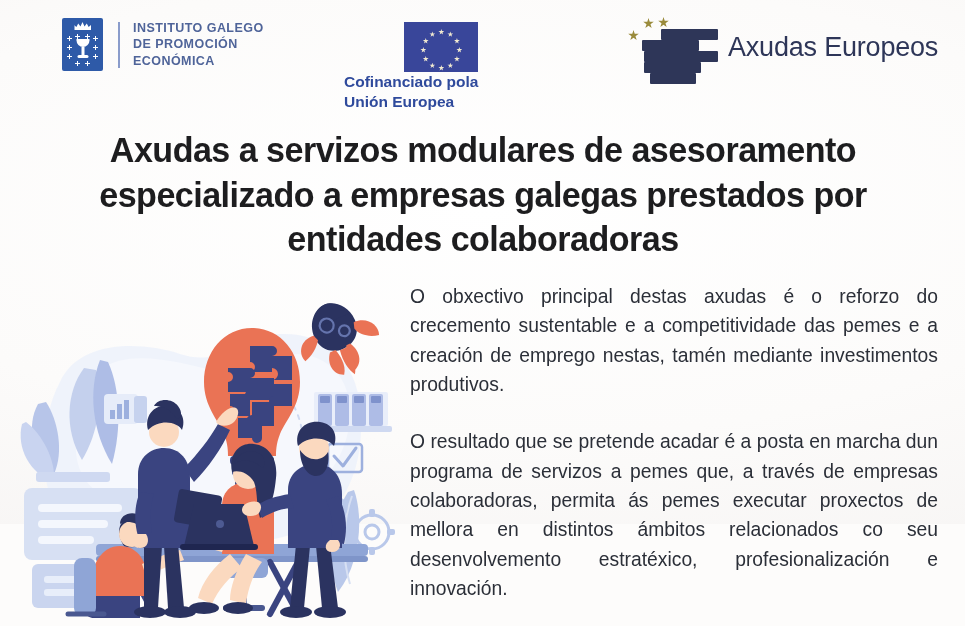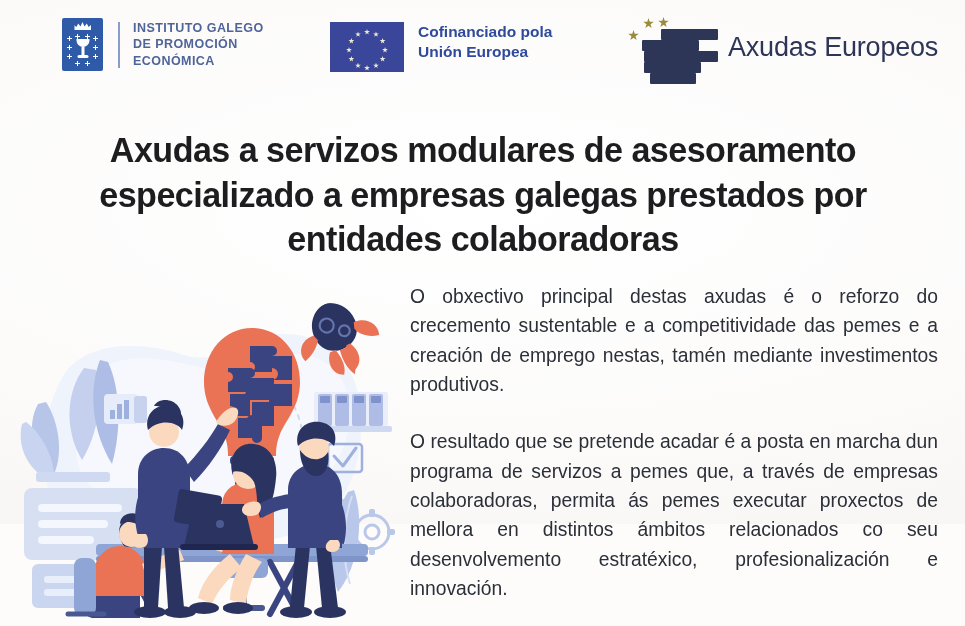--- a/index.html
+++ b/index.html
@@ -119,21 +119,22 @@
     white-space: pre-line;
     text-transform: uppercase;
   }
 
   
   .eu {
     position: absolute;
     left: 330px;
     top: 14px;
     display: flex;
-    align-items: flex-start;
+    align-items: flex-end;
+    flex-direction: column;
   }
   .eu-flag {
     position: relative;
     width: 74px;
     height: 50px;
     background: #39469a;
     flex: none;
   }
   .eu-flag .star {
     position: absolute;

